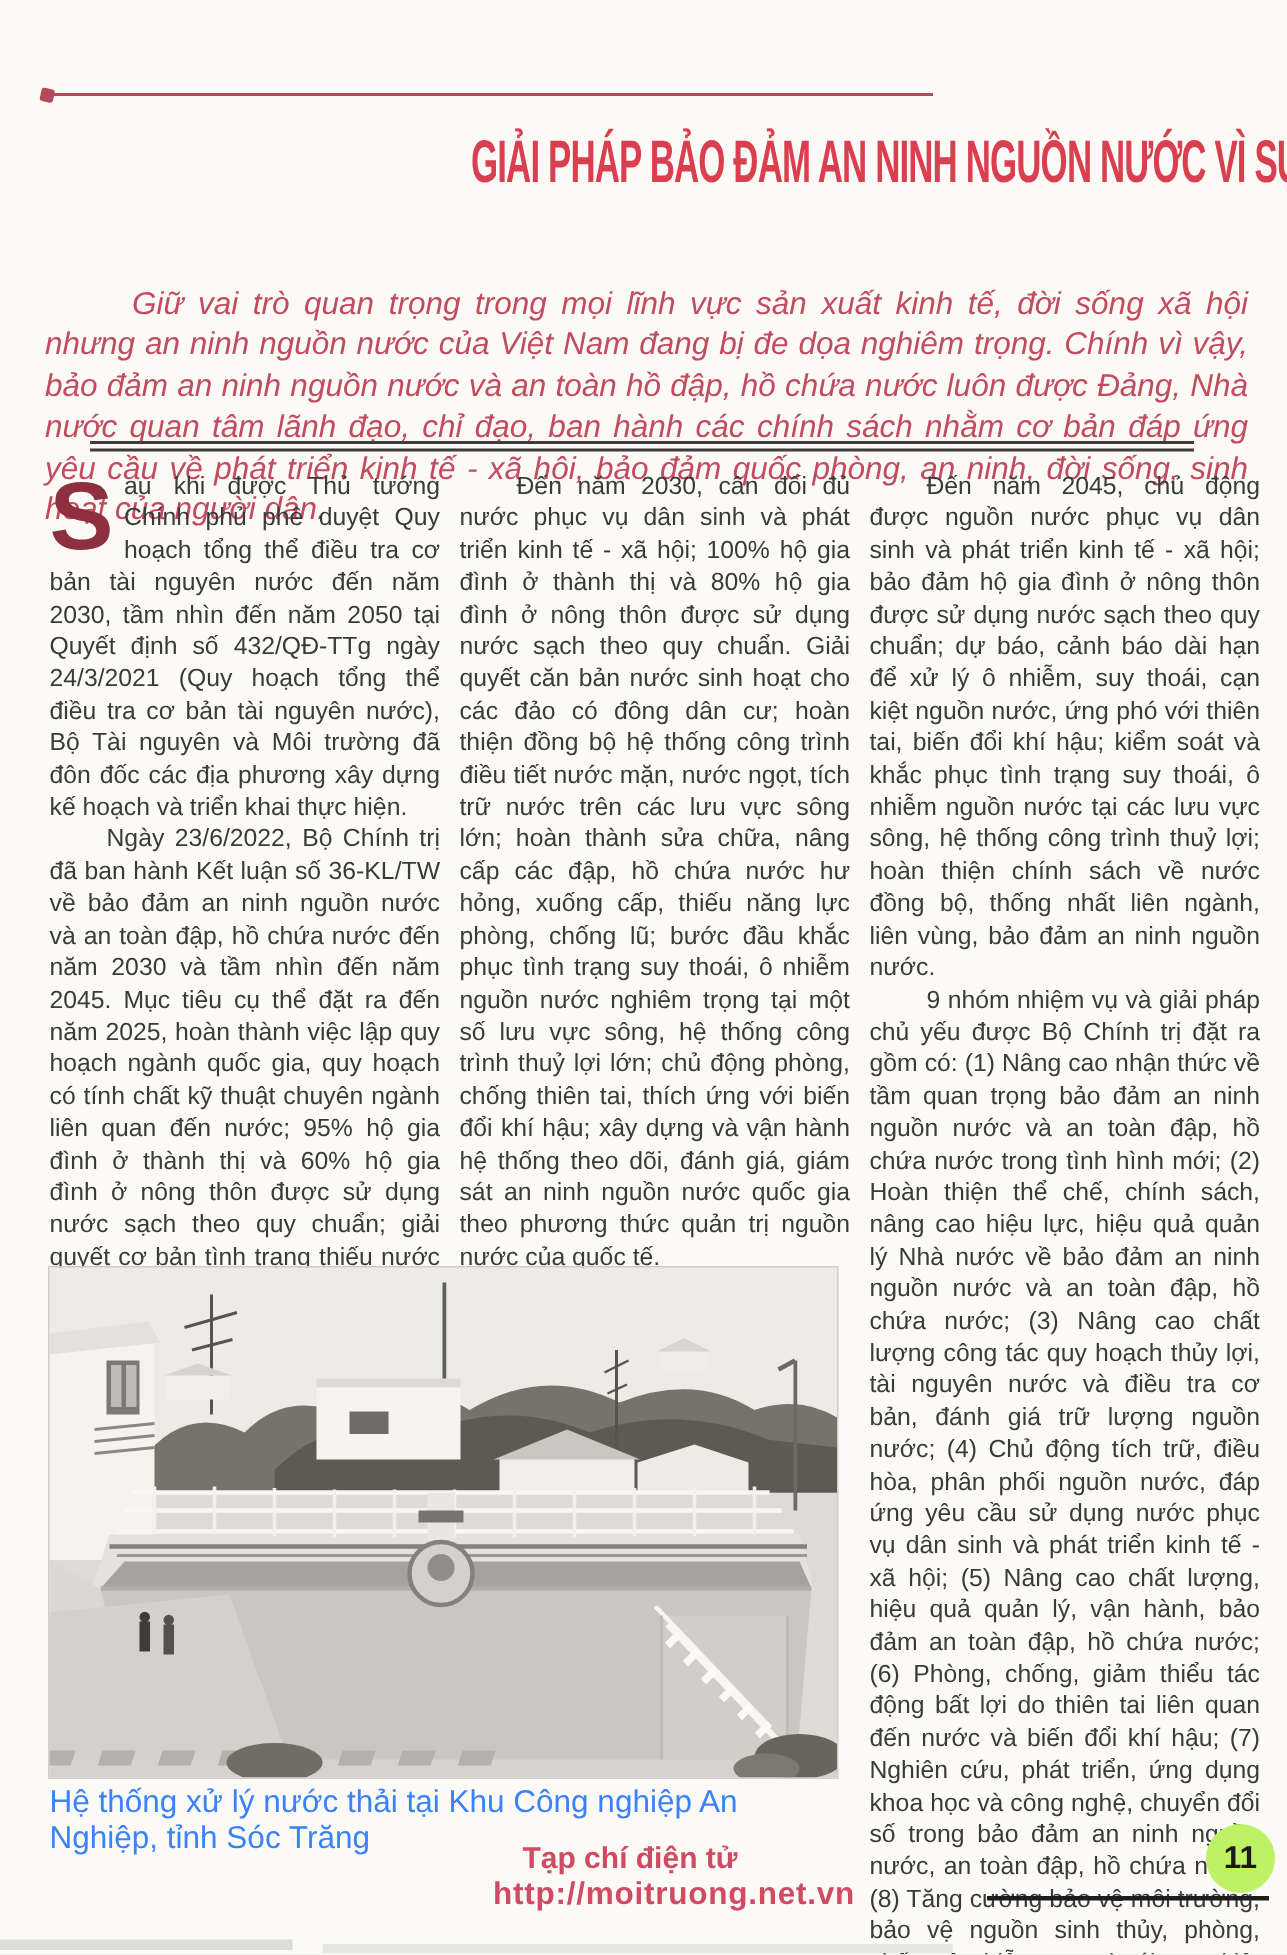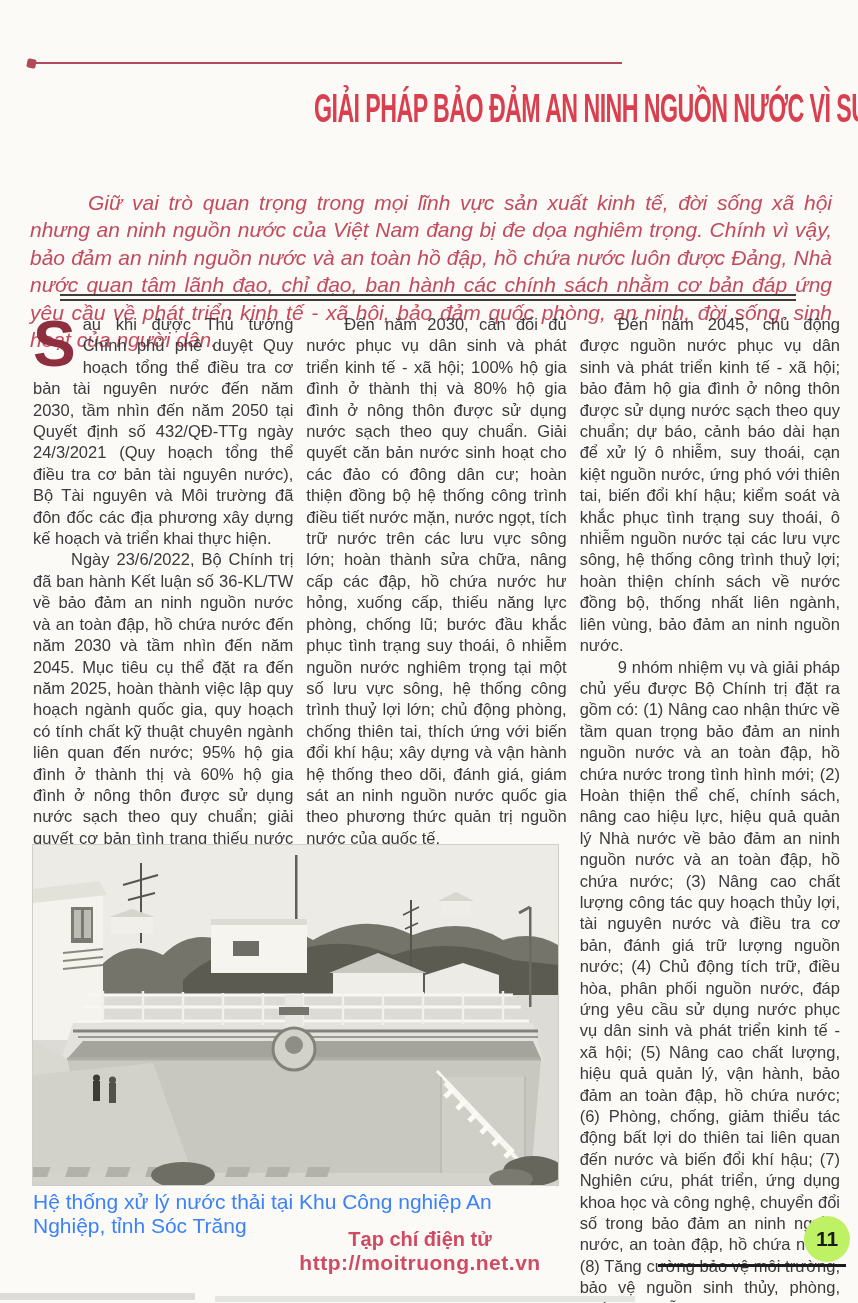--- a/index.html
+++ b/index.html
@@ -68,21 +68,21 @@
   .caption{
     position:absolute;left:33px;top:1190px;width:530px;
     font-size:21px;color:#3b82f6;
   }
   
   .footer-tagline{
     position:absolute;left:270px;top:1228px;width:300px;
     text-align:center;color:#d04a62;font-weight:800;
   }
   .footer-tagline .l1{font-size:20px;}
-  .footer-tagline .l2{font-size:21px;letter-spacing:.5px;}
+  .footer-tagline .l2{font-size:21px;letter-spacing:.5px;text-align:right;}
   .logo{
     position:absolute;left:658px;top:1222px;width:188px;height:48px;
   }
   .logo-text{position:absolute;left:0;top:0;width:140px;}
   .logo-top{font-size:21px;font-weight:900;color:#e2293e;letter-spacing:-.5px;white-space:nowrap;}
   .logo-bottom{font-size:17px;font-weight:800;color:#1c1c1c;margin-top:-3px;white-space:nowrap;}
   .logo-bottom .amp{font-size:25px;font-weight:900;}
   .logo-rule{position:absolute;left:0;top:42px;width:188px;height:3px;background:#1c1c1c;}
   .page-badge{
     position:absolute;right:-4px;top:-6px;width:46px;height:46px;border-radius:50%;

